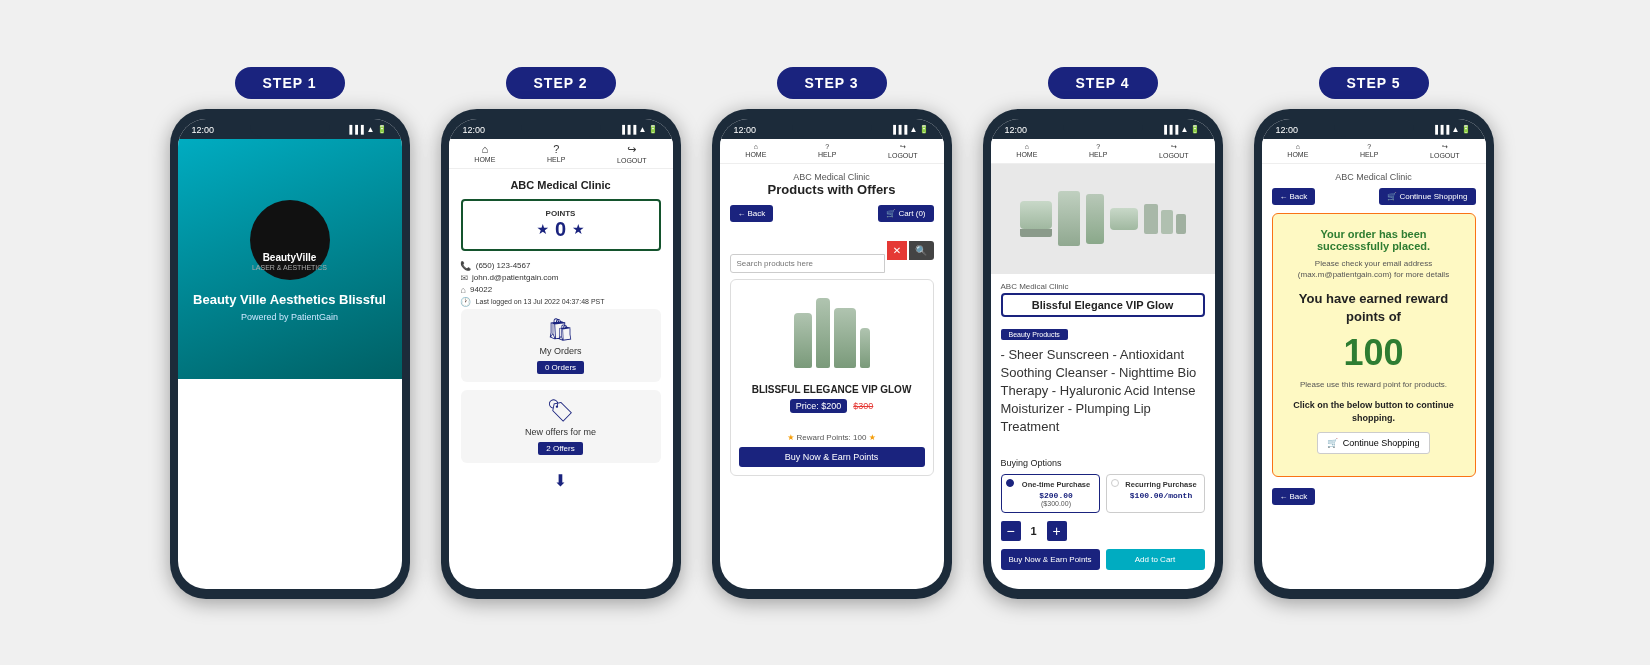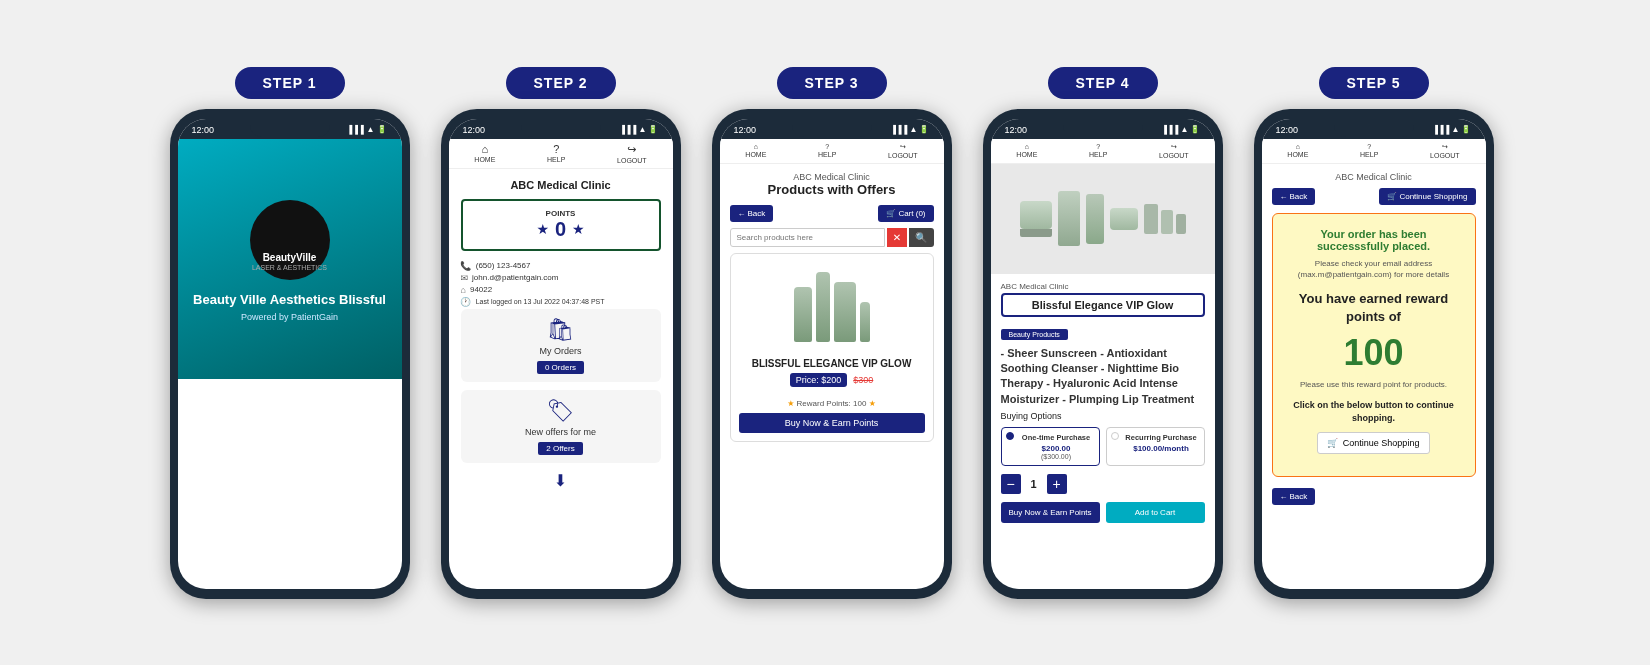--- a/index.html
+++ b/index.html
@@ -175,35 +175,35 @@
       border-bottom: 1px solid #eee;
     }
     .s3-nav-item { display: flex; flex-direction: column; align-items: center; font-size: 7px; color: #333; gap: 1px; }
     .s3-content { padding: 8px 10px; }
     .s3-clinic { font-size: 9px; color: #555; text-align: center; }
     .s3-title { font-size: 13px; font-weight: bold; color: #222; text-align: center; margin-bottom: 8px; }
     .s3-top-row { display: flex; justify-content: space-between; align-items: center; margin-bottom: 6px; }
     .s3-back-btn { background: #1a237e; color: white; font-size: 8px; border: none; border-radius: 3px; padding: 4px 8px; cursor: pointer; display: flex; align-items: center; gap: 2px; }
     .s3-cart-btn { background: #1a237e; color: white; font-size: 8px; border: none; border-radius: 3px; padding: 4px 8px; cursor: pointer; display: flex; align-items: center; gap: 2px; }
     .s3-search-row { display: flex; align-items: center; margin-bottom: 6px; gap: 2px; }
-    .s3-search-input { flex: 1; border: 1px solid #ccc; border-radius: 3px 0 0 3px; padding: 4px 6px; font-size: 8px; outline: none; }
+    .s3-search-input { flex: 1; border: 1px solid #ccc; border-radius: 3px 0 0 3px; padding: 4px 6px; font-size: 8px; outline: none; margin-top: 26px; }
     .s3-search-x { background: #e53935; color: white; border: none; padding: 4px 6px; font-size: 10px; cursor: pointer; }
     .s3-search-go { background: #444; color: white; border: none; padding: 4px 6px; font-size: 10px; border-radius: 0 3px 3px 0; cursor: pointer; }
     .s3-product-card { border: 1px solid #ddd; border-radius: 6px; padding: 8px; text-align: center; }
     .s3-product-img { width: 100%; height: 90px; display: flex; align-items: center; justify-content: center; margin-bottom: 6px; }
     .s3-product-img-placeholder {
       display: flex; gap: 4px; align-items: flex-end; justify-content: center;
     }
     .s3-bottle { background: linear-gradient(180deg, #b0c4b0, #7a9a7a); border-radius: 4px 4px 2px 2px; }
     .s3-b1 { width: 18px; height: 55px; }
     .s3-b2 { width: 14px; height: 70px; }
     .s3-b3 { width: 22px; height: 60px; }
     .s3-b4 { width: 10px; height: 40px; }
     .s3-product-name { font-size: 10px; font-weight: bold; color: #222; margin-bottom: 4px; }
-    .s3-price-row { display: flex; align-items: center; justify-content: center; gap: 6px; margin-bottom: 12px; }
+    .s3-price-row { display: flex; align-items: center; justify-content: center; gap: 6px; margin-bottom: 20px; }
     .s3-price-new { background: #1a237e; color: white; font-size: 9px; padding: 2px 6px; border-radius: 3px; }
     .s3-price-old { color: #e53935; font-size: 9px; text-decoration: line-through; }
     .s3-reward { font-size: 8px; color: #555; margin-bottom: 4px; }
     .s3-reward-star { color: #f59e0b; }
     .s3-buy-btn { background: #1a237e; color: white; font-size: 9px; border: none; border-radius: 3px; padding: 5px 10px; cursor: pointer; width: 100%; }
 
     
     .s4-nav {
       background: white;
       display: flex;
@@ -228,32 +228,32 @@
       border: 2px solid #1a237e;
       border-radius: 4px;
       padding: 4px 8px;
       font-size: 11px;
       font-weight: bold;
       color: #222;
       text-align: center;
       margin-bottom: 6px;
     }
     .s4-tag { background: #1a237e; color: white; font-size: 7px; padding: 2px 8px; border-radius: 2px; display: inline-block; margin-bottom: 6px; }
-    .s4-desc { font-size: 11px; color: #333; line-height: 1.4; margin-bottom: 4px; font-weight: bold; }
+    .s4-desc { font-size: 13px; color: #333; line-height: 1.4; margin-bottom: 22px; }
     .s4-buying-title { font-size: 9px; font-weight: normal; color: #222; margin-bottom: 6px; }
     .s4-options-row { display: flex; gap: 6px; margin-bottom: 8px; }
     .s4-option {
       flex: 1; border: 1px solid #ccc; border-radius: 4px; padding: 5px;
       text-align: center; font-size: 7.5px; color: #333; position: relative;
     }
     .s4-option.selected { border-color: #1a237e; }
     .s4-option-radio { position: absolute; top: 4px; left: 4px; width: 8px; height: 8px; border-radius: 50%; border: 1px solid #1a237e; background: #1a237e; }
     .s4-option-radio-empty { position: absolute; top: 4px; left: 4px; width: 8px; height: 8px; border-radius: 50%; border: 1px solid #ccc; background: white; }
     .s4-option-title { font-weight: bold; font-size: 7.5px; margin-bottom: 2px; }
-    .s4-option-price { font-size: 8px; color: #1a237e; font-weight: bold; }
+    .s4-option-price { font-size: 8px; color: #1a237e; font-weight: bold; font-family: Liberation Mono, monospace; }
     .s4-qty-row { display: flex; align-items: center; gap: 10px; margin-bottom: 8px; }
     .s4-qty-btn { background: #1a237e; color: white; border: none; width: 20px; height: 20px; border-radius: 2px; cursor: pointer; font-size: 14px; display: flex; align-items: center; justify-content: center; }
     .s4-qty-val { font-size: 11px; font-weight: bold; color: #222; }
     .s4-action-row { display: flex; gap: 6px; }
     .s4-buy-btn { flex: 1; background: #1a237e; color: white; border: none; border-radius: 3px; padding: 6px; font-size: 8px; cursor: pointer; }
     .s4-cart-btn { flex: 1; background: #00acc1; color: white; border: none; border-radius: 3px; padding: 6px; font-size: 8px; cursor: pointer; }
 
     
     .s5-nav {
       background: white;

